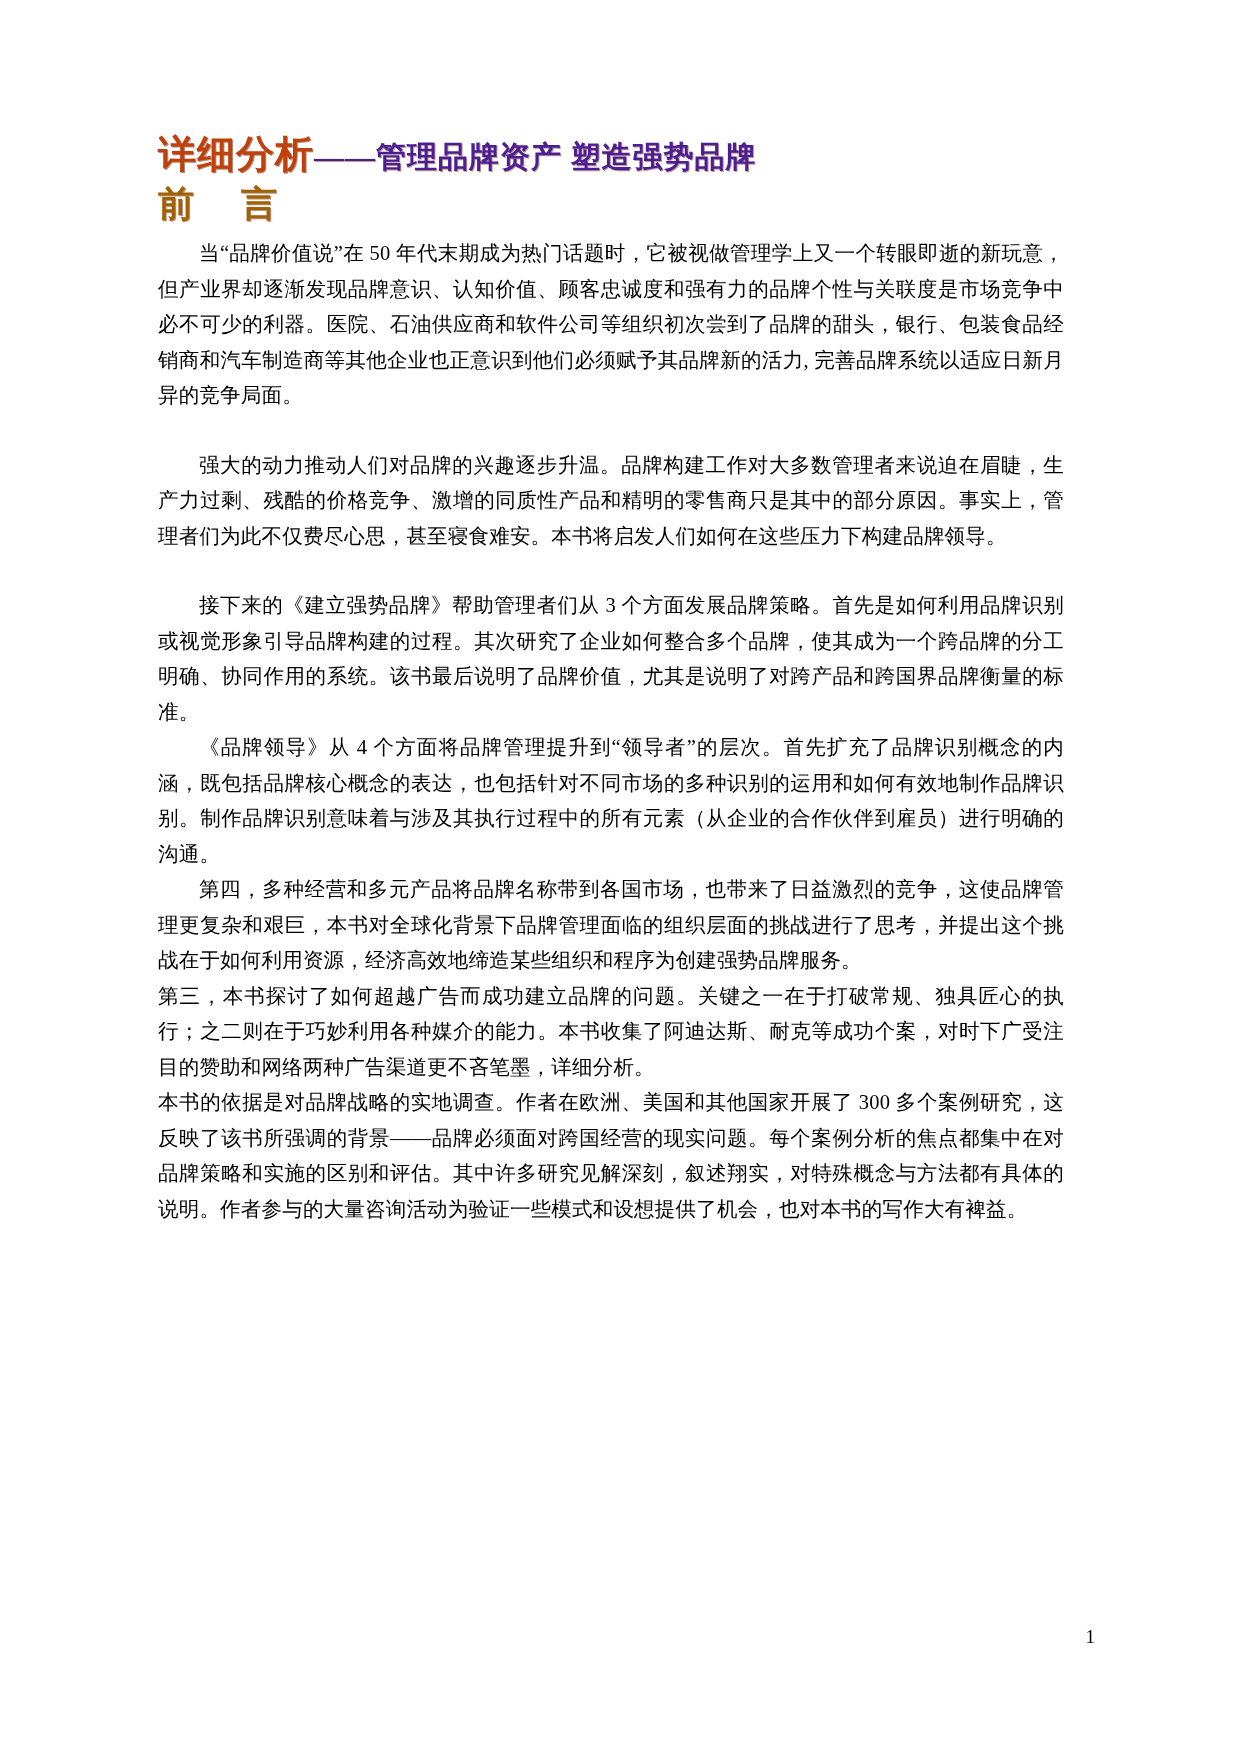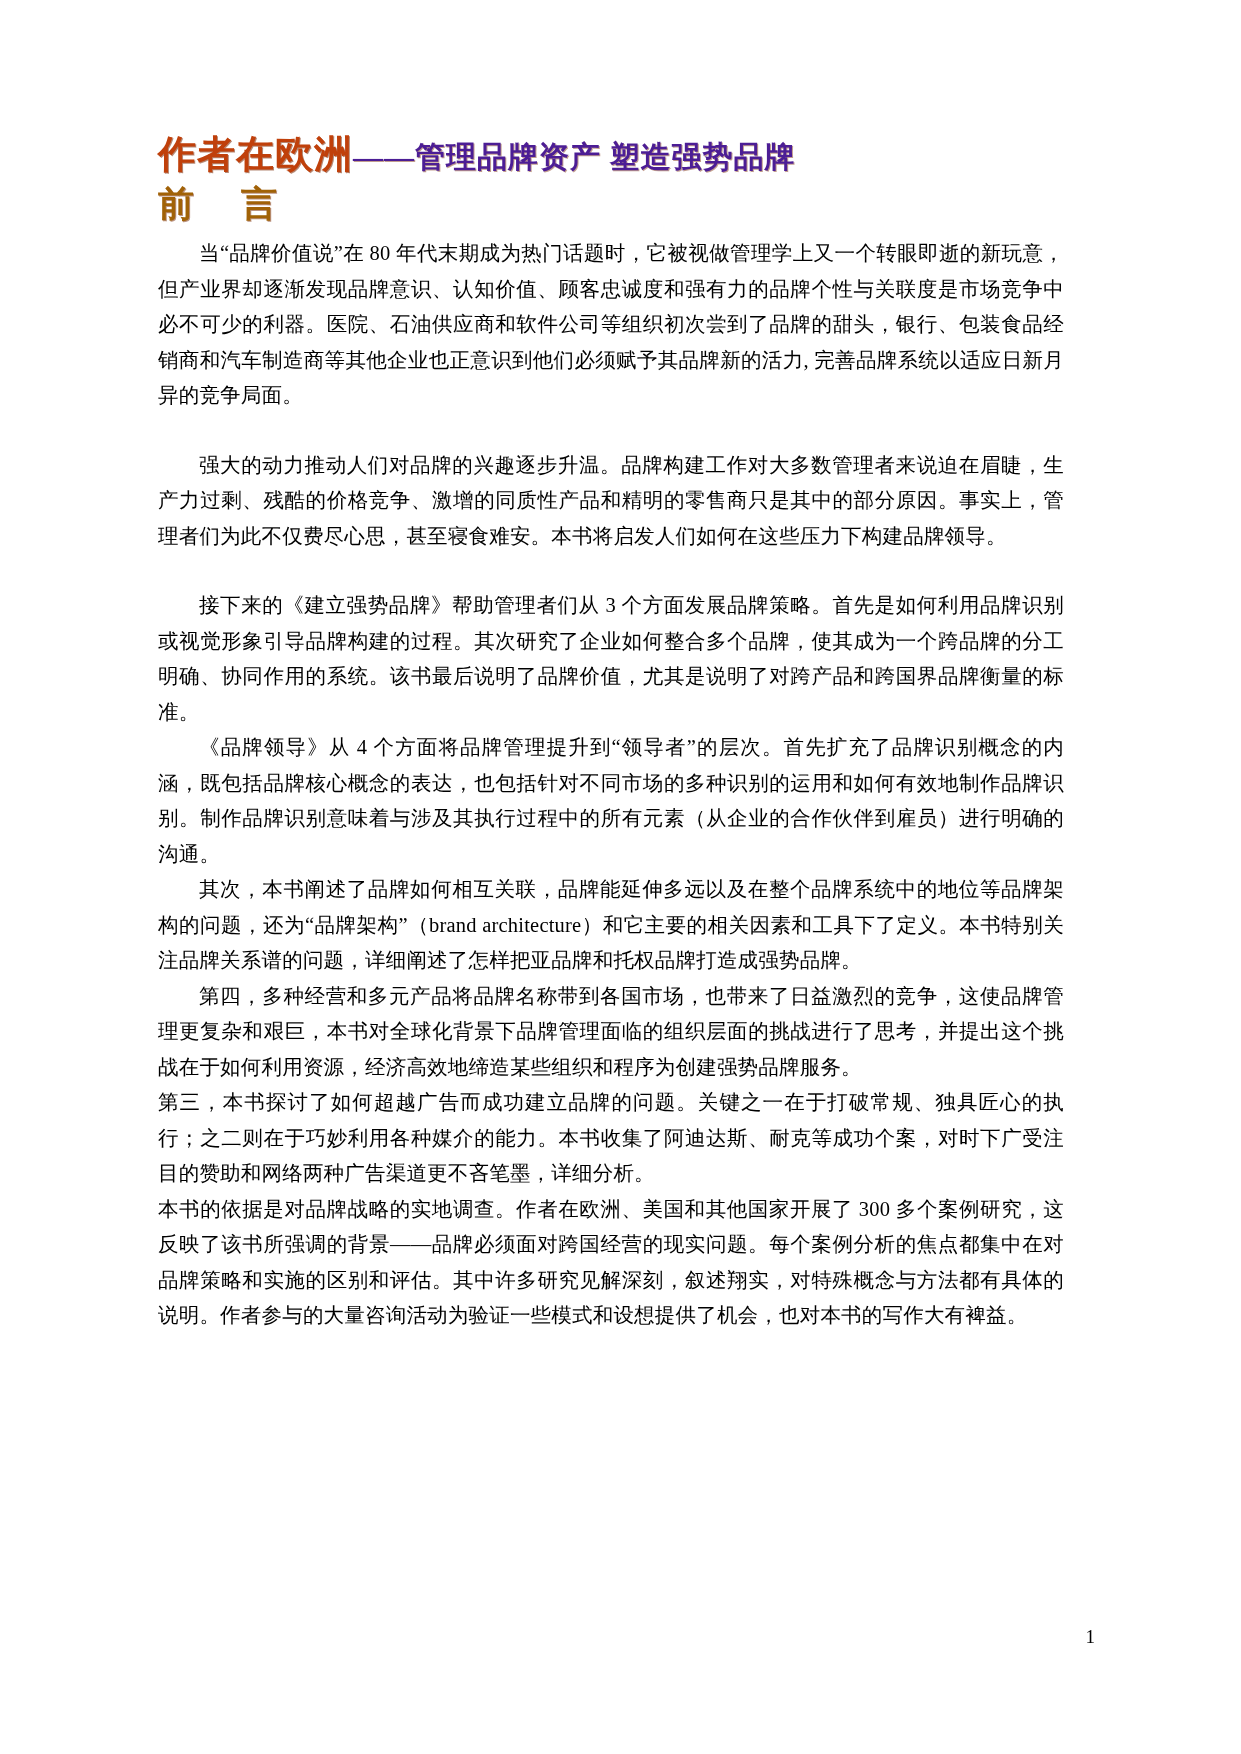--- a/index.html
+++ b/index.html
@@ -112,41 +112,40 @@
   }
 </style>
 </head>
 <body>
 
 <div class="page">
 
   <div class="content">
 
     <h1 class="title-line">
-      <span class="title-main">作者在欧洲</span><span class="title-sub">——管理品牌资产  塑造强势品牌</span>
+      <span class="title-main">详细分析</span><span class="title-sub">——管理品牌资产  塑造强势品牌</span>
     </h1>
 
     <h2 class="preface-heading">
       <span>前</span><span class="gap"></span><span>言</span>
     </h2>
 
-    <p class="body">当“品牌价值说”在 80 年代末期成为热门话题时，它被视做管理学上又一个转眼即逝的新玩意，但产业界却逐渐发现品牌意识、认知价值、顾客忠诚度和强有力的品牌个性与关联度是市场竞争中必不可少的利器。医院、石油供应商和软件公司等组织初次尝到了品牌的甜头，银行、包装食品经销商和汽车制造商等其他企业也正意识到他们必须赋予其品牌新的活力, 完善品牌系统以适应日新月异的竞争局面。</p>
+    <p class="body">当“品牌价值说”在 50 年代末期成为热门话题时，它被视做管理学上又一个转眼即逝的新玩意，但产业界却逐渐发现品牌意识、认知价值、顾客忠诚度和强有力的品牌个性与关联度是市场竞争中必不可少的利器。医院、石油供应商和软件公司等组织初次尝到了品牌的甜头，银行、包装食品经销商和汽车制造商等其他企业也正意识到他们必须赋予其品牌新的活力, 完善品牌系统以适应日新月异的竞争局面。</p>
 
     <div class="blockgap"></div>
 
     <p class="body">强大的动力推动人们对品牌的兴趣逐步升温。品牌构建工作对大多数管理者来说迫在眉睫，生产力过剩、残酷的价格竞争、激增的同质性产品和精明的零售商只是其中的部分原因。事实上，管理者们为此不仅费尽心思，甚至寝食难安。本书将启发人们如何在这些压力下构建品牌领导。</p>
 
     <div class="blockgap"></div>
 
 
     <p class="body">接下来的《建立强势品牌》帮助管理者们从 3 个方面发展品牌策略。首先是如何利用品牌识别或视觉形象引导品牌构建的过程。其次研究了企业如何整合多个品牌，使其成为一个跨品牌的分工明确、协同作用的系统。该书最后说明了品牌价值，尤其是说明了对跨产品和跨国界品牌衡量的标准。</p>
 
     <p class="body">《品牌领导》从 4 个方面将品牌管理提升到“领导者”的层次。首先扩充了品牌识别概念的内涵，既包括品牌核心概念的表达，也包括针对不同市场的多种识别的运用和如何有效地制作品牌识别。制作品牌识别意味着与涉及其执行过程中的所有元素（从企业的合作伙伴到雇员）进行明确的沟通。</p>
 
-    <p class="body">其次，本书阐述了品牌如何相互关联，品牌能延伸多远以及在整个品牌系统中的地位等品牌架构的问题，还为“品牌架构”（brand architecture）和它主要的相关因素和工具下了定义。本书特别关注品牌关系谱的问题，详细阐述了怎样把亚品牌和托权品牌打造成强势品牌。</p>
 
     <p class="body">第四，多种经营和多元产品将品牌名称带到各国市场，也带来了日益激烈的竞争，这使品牌管理更复杂和艰巨，本书对全球化背景下品牌管理面临的组织层面的挑战进行了思考，并提出这个挑战在于如何利用资源，经济高效地缔造某些组织和程序为创建强势品牌服务。</p>
 
     <p class="body noindent">第三，本书探讨了如何超越广告而成功建立品牌的问题。关键之一在于打破常规、独具匠心的执行；之二则在于巧妙利用各种媒介的能力。本书收集了阿迪达斯、耐克等成功个案，对时下广受注目的赞助和网络两种广告渠道更不吝笔墨，详细分析。</p>
 
     <p class="body noindent">本书的依据是对品牌战略的实地调查。作者在欧洲、美国和其他国家开展了 300 多个案例研究，这反映了该书所强调的背景——品牌必须面对跨国经营的现实问题。每个案例分析的焦点都集中在对品牌策略和实施的区别和评估。其中许多研究见解深刻，叙述翔实，对特殊概念与方法都有具体的说明。作者参与的大量咨询活动为验证一些模式和设想提供了机会，也对本书的写作大有裨益。</p>
 
 
   </div>
 

